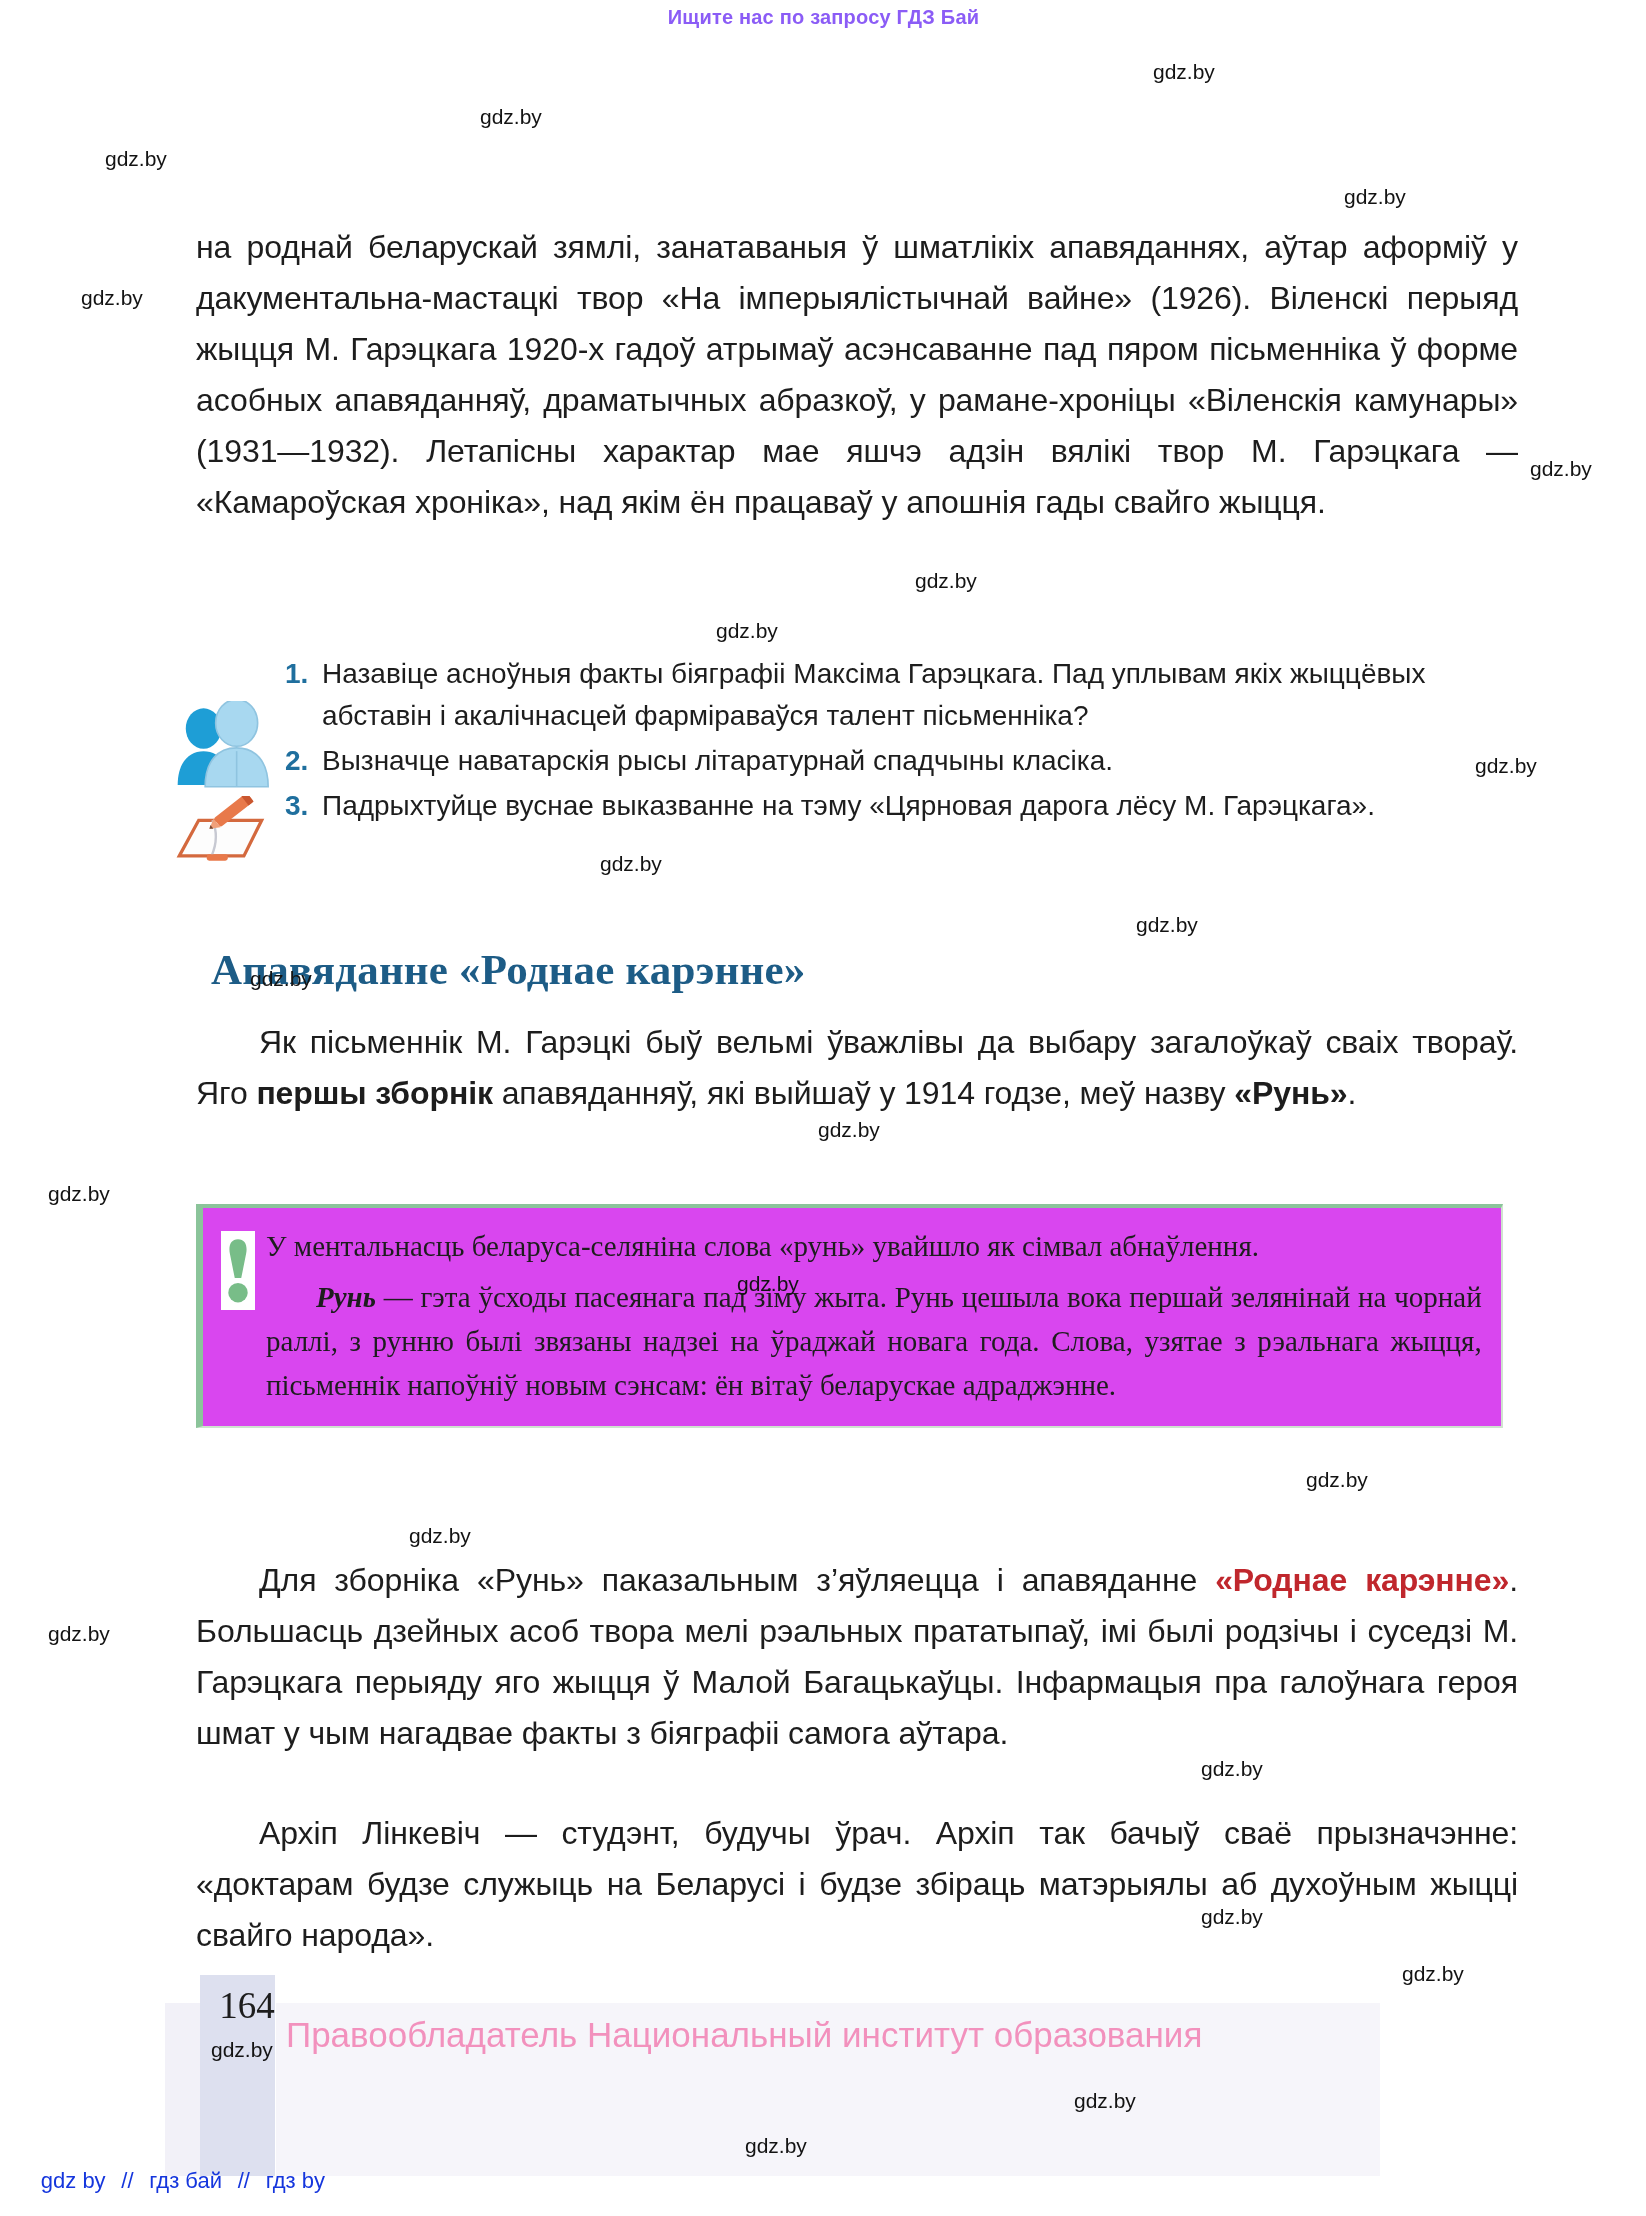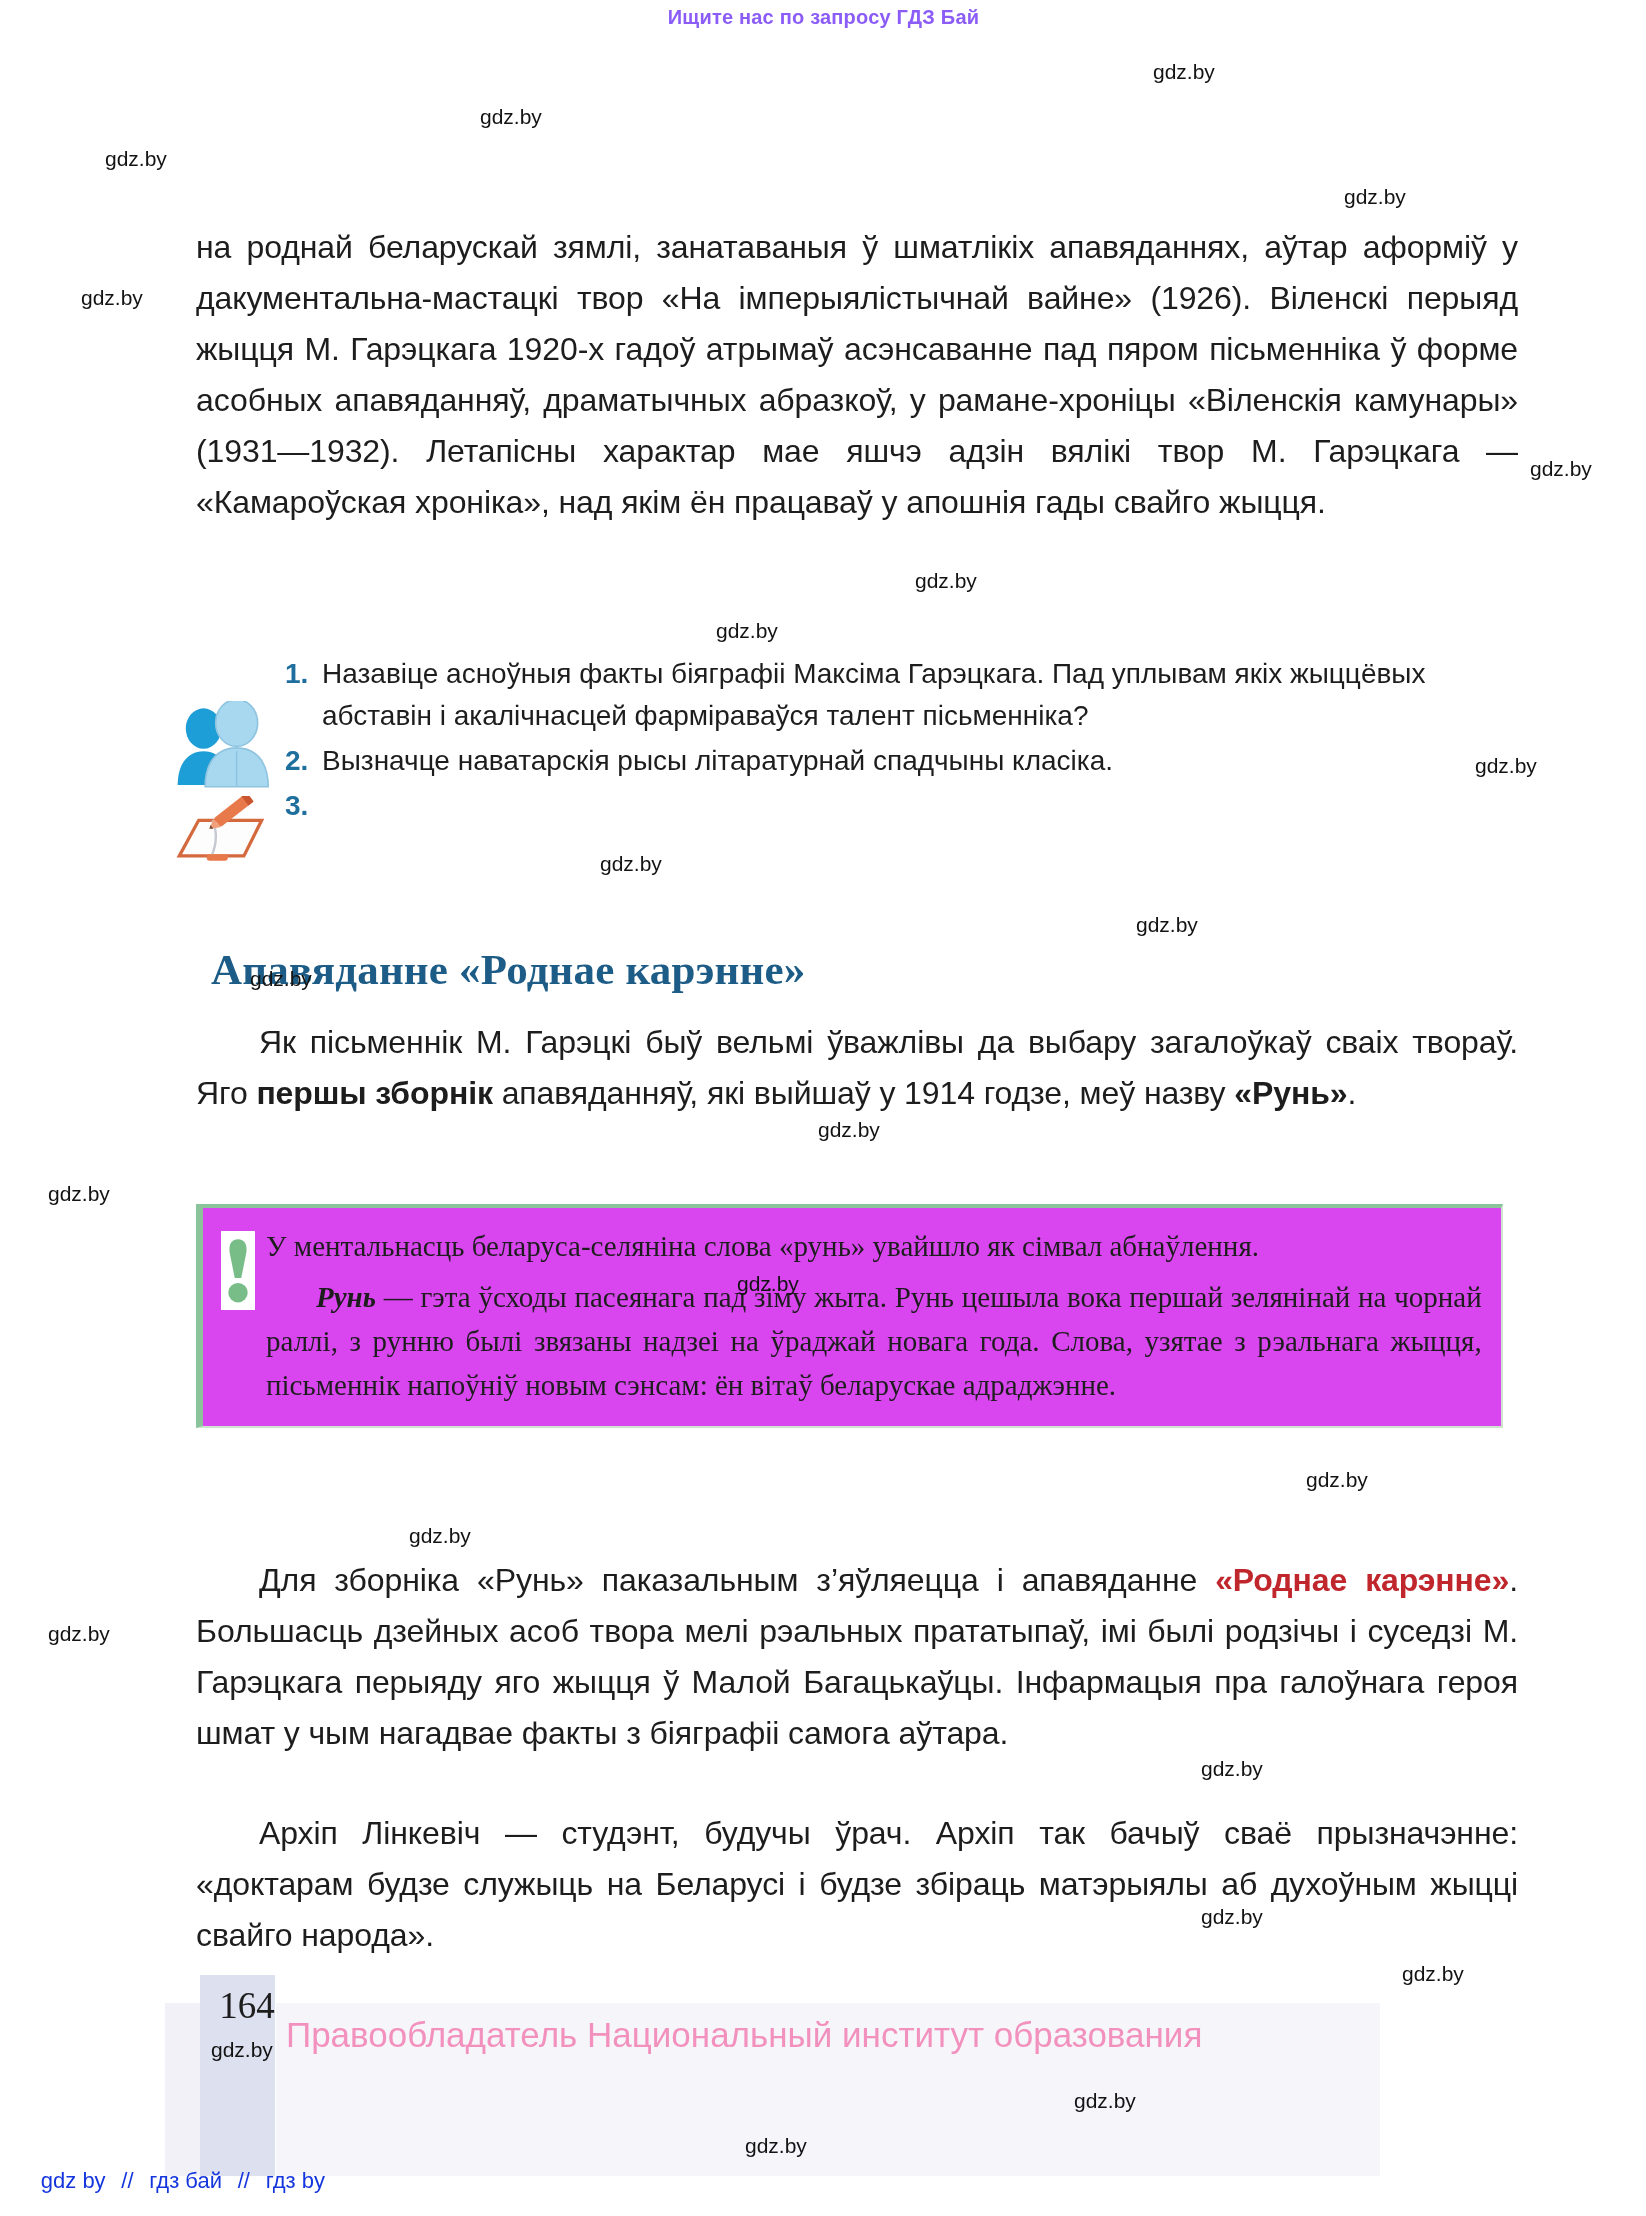--- a/index.html
+++ b/index.html
@@ -254,20 +254,21 @@
       <li class="q-item">
         <span class="q-num">1.</span>
         <span>Назавіце асноўныя факты біяграфіі Максіма Гарэцкага. Пад уплывам якіх жыццёвых абставін і акалічнасцей фарміраваўся талент пісьменніка?</span>
       </li>
       <li class="q-item">
         <span class="q-num">2.</span>
         <span>Вызначце наватарскія рысы літаратурнай спадчыны класіка.</span>
       </li>
       <li class="q-item">
         <span class="q-num">3.</span>
+        <span>Падрыхтуйце вуснае выказванне на тэму «Цярновая дарога лёсу М. Гарэцкага».</span>
       </li>
     </ol>
   </div>
 
   <div class="section-heading">Апавяданне «Роднае карэнне»</div>
 
   <div class="col" style="top:1017px;">
     <p class="body-par indent"><span>Як пісьменнік М. Гарэцкі быў вельмі ўважлівы да выбару загалоўкаў сваіх твораў. Яго </span><span class="b">першы зборнік</span><span> апавяданняў, які выйшаў у 1914 годзе, меў назву </span><span class="b">«Рунь»</span><span>.</span></p>
   </div>
 

